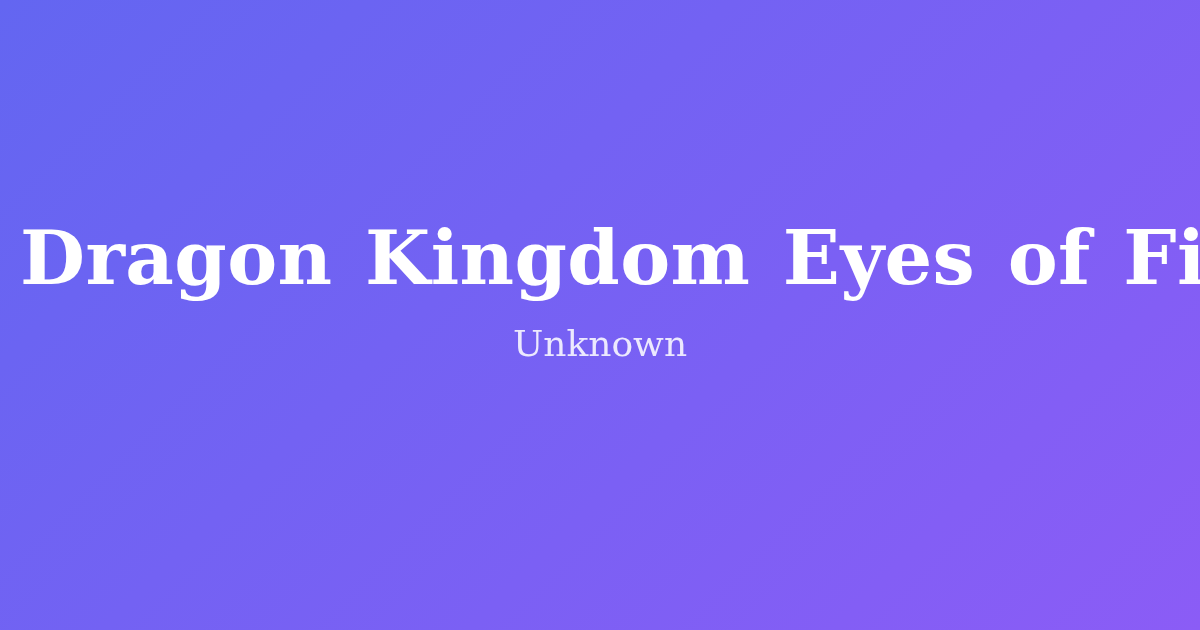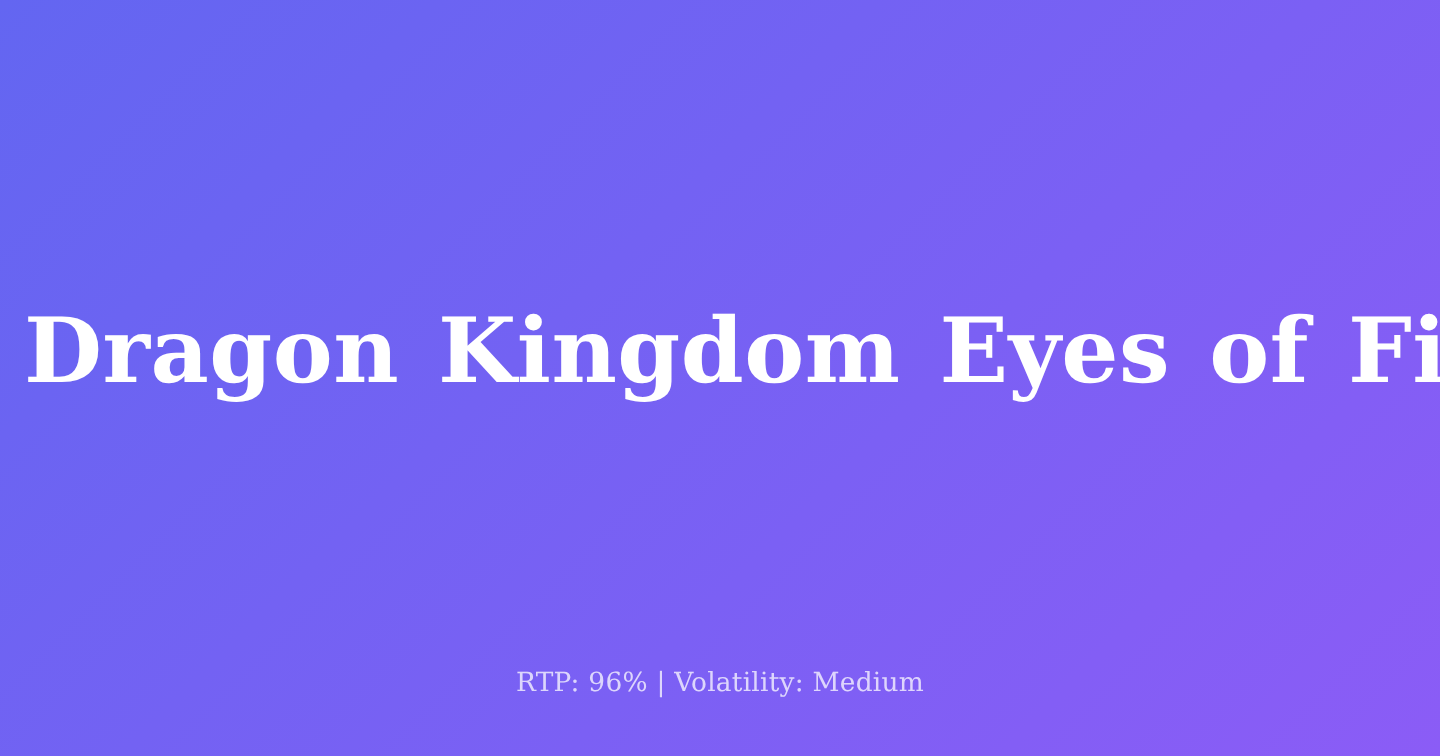--- a/index.html
+++ b/index.html
@@ -102,20 +102,18 @@
 </style>
 </head>
 <body>
 
 <div class="og-card">
 
   <div class="card-body">
 
     <h1 class="game-title">Dragon Kingdom Eyes of Fire</h1>
 
+    <p class="game-subtitle">Unknown</p>
 
   </div>
 
-  <div class="card-footer">
-    <p class="game-meta">RTP: 96% | Volatility: Medium</p>
-  </div>
 
 </div>
 
 </body></html>

